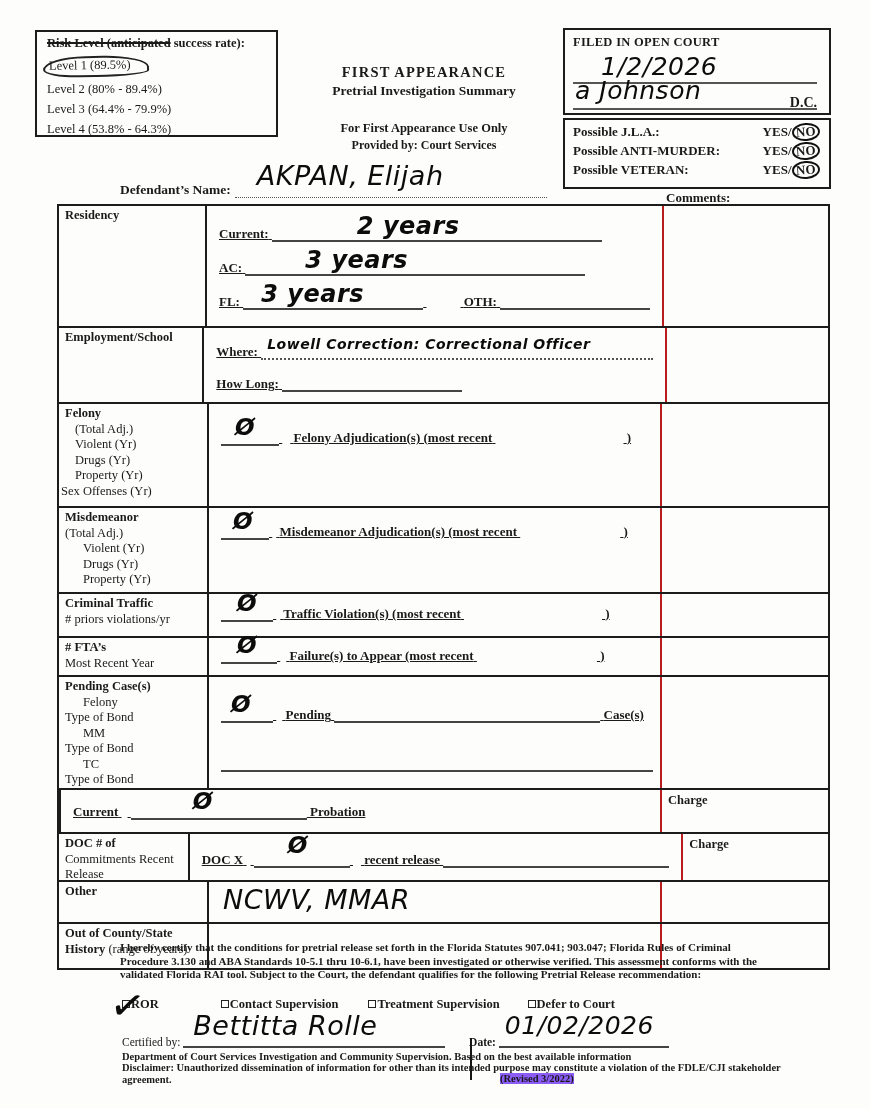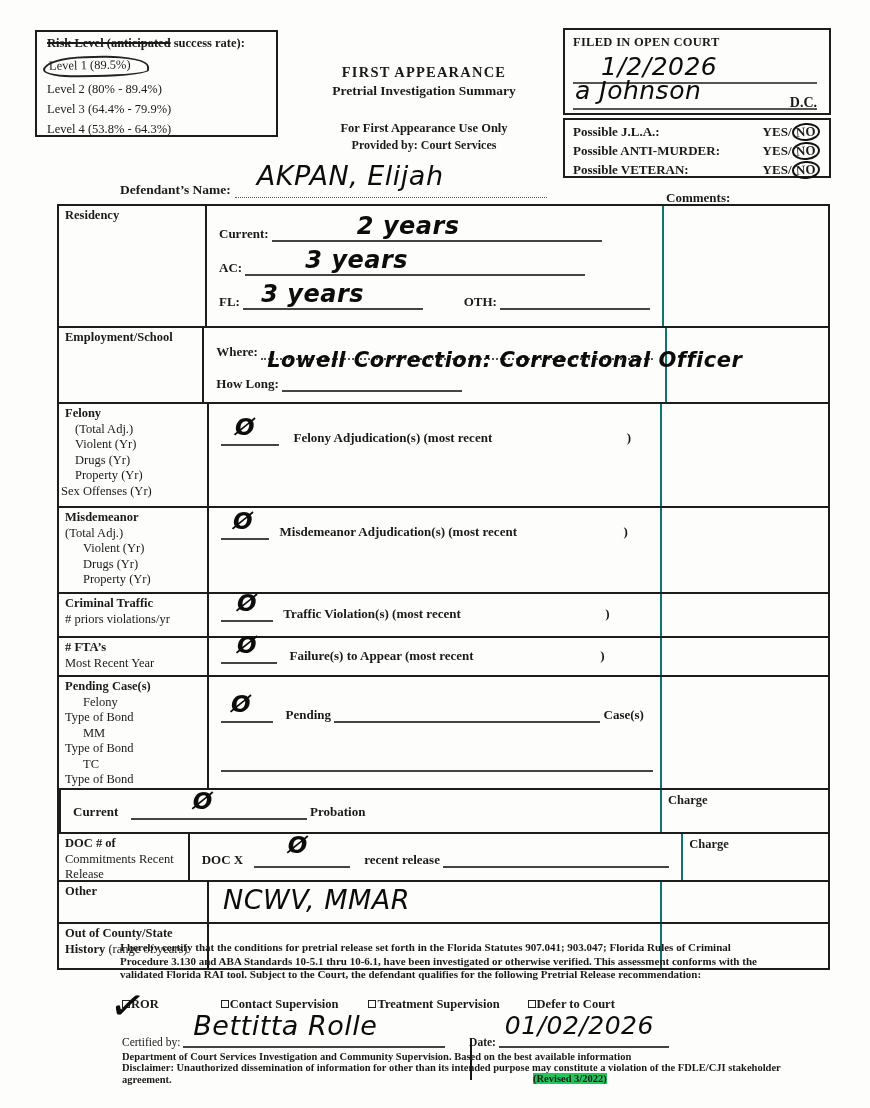--- a/index.html
+++ b/index.html
@@ -34,39 +34,39 @@
   .t4 { font-size:12px;   font-weight:bold; margin-top:2px; }
   
   .filed-box { left:563px; top:28px; width:268px; height:87px;
     border:2px solid #1c1c1c; padding:5px 8px 0 8px; }
   .filed-header { font-size:12.5px; font-weight:bold; letter-spacing:.3px; }
   .filed-line { border-bottom:2px solid #555; width:244px; height:22px; position:relative; }
   .filed-date { position:absolute; left:28px; top:-10px; font-size:25px; }
   .filed-sig  { position:absolute; left:2px;  top:-12px; font-size:25px; }
   .filed-dc   { position:absolute; right:12px; bottom:2px; font-size:14px; font-weight:bold; }
   
-  .possible-box { left:563px; top:118px; width:268px; height:60px;
+  .possible-box { left:563px; top:118px; width:268px; height:71px;
     border:2px solid #1c1c1c; padding:2px 10px 0 8px; font-size:13px; }
   .poss-row { display:flex; justify-content:space-between; line-height:19px; }
   .no-circle { display:inline-block; border:2px solid #111; border-radius:50%;
     padding:0 2px 1px 2px; line-height:13px; transform:rotate(-4deg); }
   
   .def-row { left:120px; top:168px; width:430px; }
   .def-label { font-size:13.5px; font-weight:bold; display:inline-block; vertical-align:bottom; }
   .def-fill { display:inline-block; border-bottom:1.5px dotted #555; width:312px;
     position:relative; height:30px; vertical-align:bottom; }
   .def-name { position:absolute; left:22px; top:-8px; font-size:27px; }
   .comments-label { left:666px; top:190px; font-size:13px; font-weight:bold; }
   
   .ftable { left:57px; top:204px; width:773px; border:2px solid #1c1c1c; }
   .trow { display:flex; border-top:2px solid #1c1c1c; }
   .trow:first-child { border-top:none; }
   .tl { width:148px; padding:2px 2px 0 6px; font-size:12.5px; line-height:15.5px;border-radius:24px; }
-  .tc { flex:1; border-left:2px solid #1c1c1c; border-right:2px solid #0f766e;
-        padding:0 12px 0 12px; position:relative; }
+  .tc { flex:1; border-left:2px solid #1c1c1c; border-right:2px solid #b91c1c;
+        padding:0 12px 0 12px; position:relative;text-decoration:underline; }
   .tr { width:166px; padding:3px 6px; font-size:12.5px; font-weight:bold; }
   .r1 .tl,.r1 .tc,.r1 .tr { height:120px; }
   .r2 .tl,.r2 .tc,.r2 .tr { height:74px; }
   .r3 .tl,.r3 .tc,.r3 .tr { height:102px; }
   .r4 .tl,.r4 .tc,.r4 .tr { height:84px; }
   .r5 .tl,.r5 .tc,.r5 .tr { height:42px; }
   .r6 .tl,.r6 .tc,.r6 .tr { height:37px; }
   .r7 .tl,.r7 .tc,.r7 .tr { height:111px; }
   .r8 .tl,.r8 .tc,.r8 .tr { height:42px; }
   .r9 .tl,.r9 .tc,.r9 .tr { height:46px; }
@@ -93,21 +93,21 @@
     font-family:"DejaVu Sans",sans-serif; font-weight:normal; transform:rotate(10deg);
     color:#0c0c0c; }
   .certified-row { left:122px; top:1026px; font-size:11.5px; white-space:nowrap; }
   .sig-fill  { width:262px; height:22px; }
   .sig-hand  { left:10px; top:-16px; font-size:27px; }
   .date-fill { width:170px; height:22px; }
   .date-hand { left:6px; top:-15px; font-size:25px; }
   .dept-line  { left:122px; top:1051px; font-size:10.5px; font-weight:bold; }
   .disclaimer { left:122px; top:1062px; width:660px; font-size:10.5px;
     font-weight:bold; line-height:11.5px; }
-  .revised { left:533px; top:1073px; font-size:10.5px; font-weight:bold; background:#22c55e; }
+  .revised { left:500px; top:1073px; font-size:10.5px; font-weight:bold; background:#8b5cf6; }
   .artifact { left:470px; top:1038px; width:2px; height:42px; background:#161616; }
 </style>
 </head>
 <body>
 
 <div class="page">
 
   <div class="abs risk-box">
     <div class="risk-header"><span class="struck">Risk Level (anticipated</span><span> success rate):</span></div>
     <div class="risk-line"><span class="hand-circle"><span>Level 1 (89.5%)</span></span></div>
@@ -184,21 +184,21 @@
       <div class="tr"></div>
     </div>
 
     <div class="trow r2">
       <div class="tl">
         <div class="lb">Employment/School</div>
       </div>
       <div class="tc">
         <div class="cline" style="margin-top:16px;">
           <span>Where:</span>
-          <span class="fill dotted" style="width:392px;"><span class="hand hv" style="left:6px; font-size:21px; top:-8px;margin-top:12px;">Lowell Correction: Correctional Officer</span></span>
+          <span class="fill dotted" style="width:392px;"><span class="hand hv" style="left:6px; font-size:14px; top:-8px;">Lowell Correction: Correctional Officer</span></span>
         </div>
         <div class="cline" style="margin-top:16px;">
           <span>How Long:</span>
           <span class="fill" style="width:180px;"></span>
         </div>
       </div>
       <div class="tr"></div>
     </div>
 
     <div class="trow r3">

